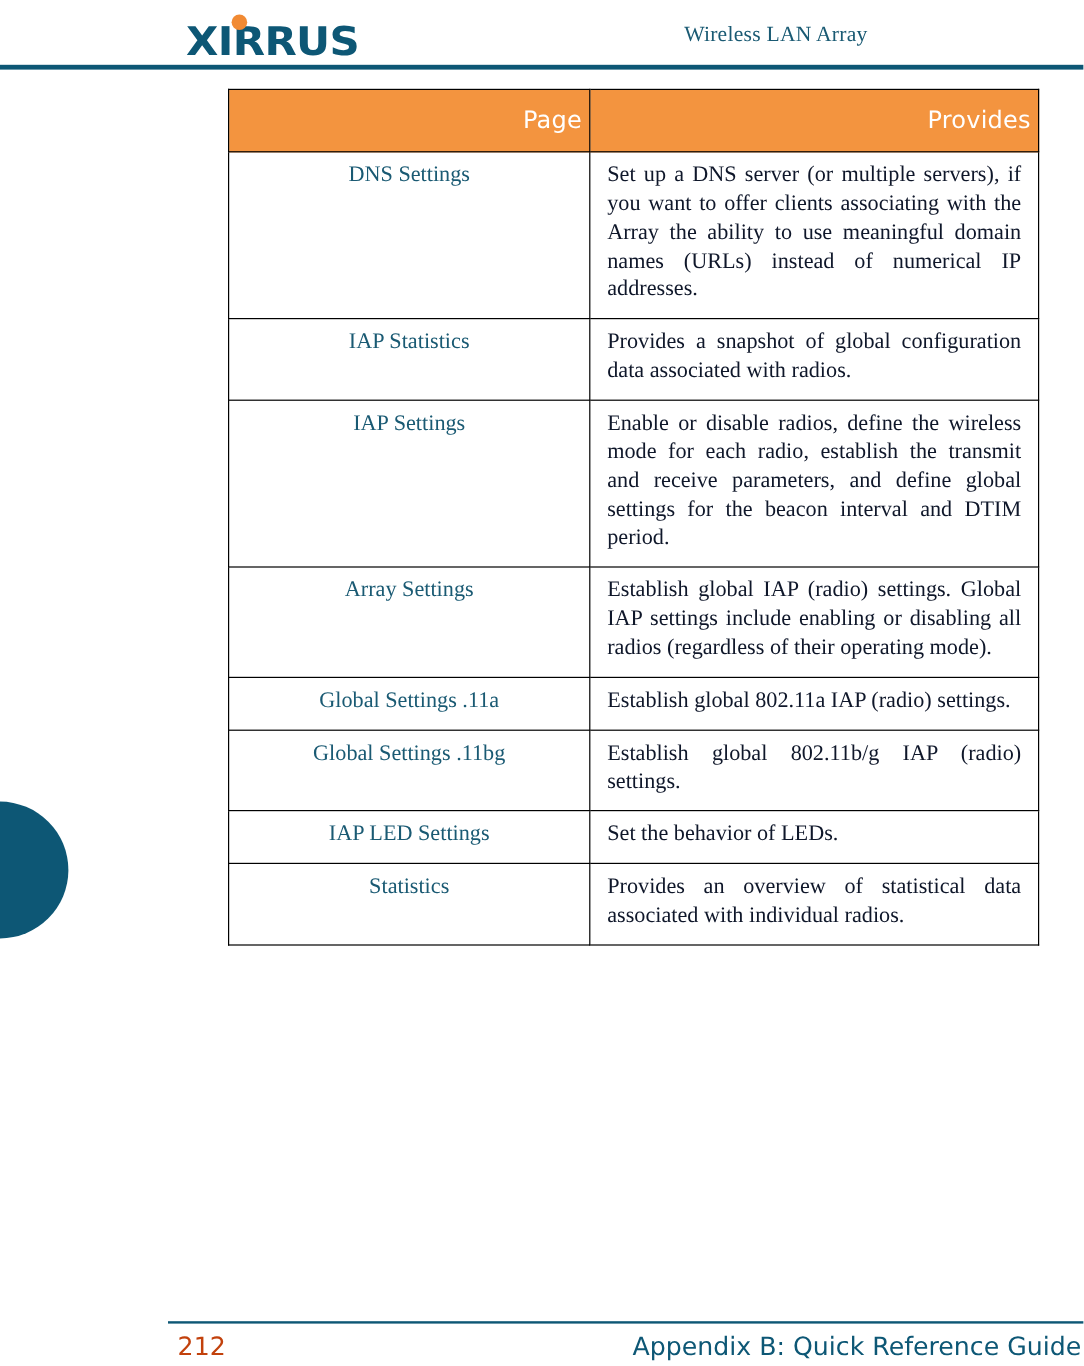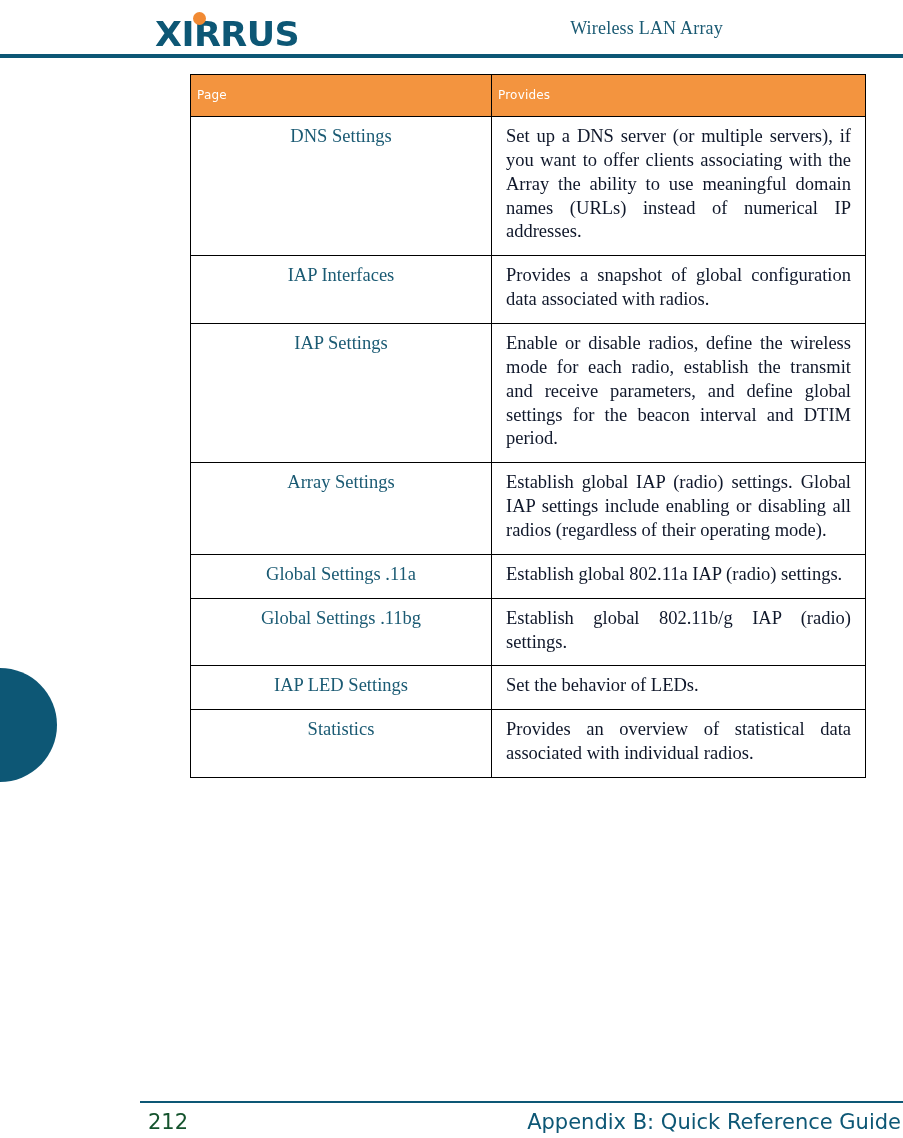--- a/index.html
+++ b/index.html
@@ -92,22 +92,22 @@
     table-layout: fixed;
   }
   .ref-table col.c-page  { width: 301px; }
   .ref-table col.c-func  { width: 374px; }
 
   .ref-table th {
     background: #f3943f;
     color: #ffffff;
     font-family: "DejaVu Sans", sans-serif;
     font-weight: 400;
-    font-size: 12px;
-    text-align: left;
+    font-size: 20px;
+    text-align: right;
     padding: 13px 6px 14px 6px;
     border: 1px solid #000000;
     letter-spacing: 0.2px;
   }
 
   .ref-table td {
     border: 1px solid #000000;
     vertical-align: top;
     font-size: 18.5px;
     line-height: 1.29;
@@ -135,21 +135,21 @@
     width: 763px;
     height: 2px;
     background: #0d5775;
   }
   .footer-left {
     position: absolute;
     left: 148px;
     top: 1110px;
     font-family: "DejaVu Sans", sans-serif;
     font-size: 21px;
-    color: #14532d;
+    color: #c2410c;
   }
   .footer-right {
     position: absolute;
     right: 2px;
     top: 1110px;
     font-family: "DejaVu Sans", sans-serif;
     font-size: 21px;
     color: #0d5775;
     white-space: nowrap;
   }
@@ -178,21 +178,21 @@
       <th>Page</th>
       <th>Provides</th>
     </tr>
   </thead>
   <tbody>
     <tr>
       <td class="page-cell">DNS Settings</td>
       <td class="func-cell">Set up a DNS server (or multiple servers), if you want to offer clients associating with the Array the ability to use meaningful domain names (URLs) instead of numerical IP addresses.</td>
     </tr>
     <tr>
-      <td class="page-cell">IAP Interfaces</td>
+      <td class="page-cell">IAP Statistics</td>
       <td class="func-cell">Provides a snapshot of global configuration data associated with radios.</td>
     </tr>
     <tr>
       <td class="page-cell">IAP Settings</td>
       <td class="func-cell">Enable or disable radios, define the wireless mode for each radio, establish the transmit and receive parameters, and define global settings for the beacon interval and DTIM period.</td>
     </tr>
     <tr>
       <td class="page-cell">Array Settings</td>
       <td class="func-cell">Establish global IAP (radio) settings. Global IAP settings include enabling or disabling all radios (regardless of their operating mode).</td>
     </tr>

